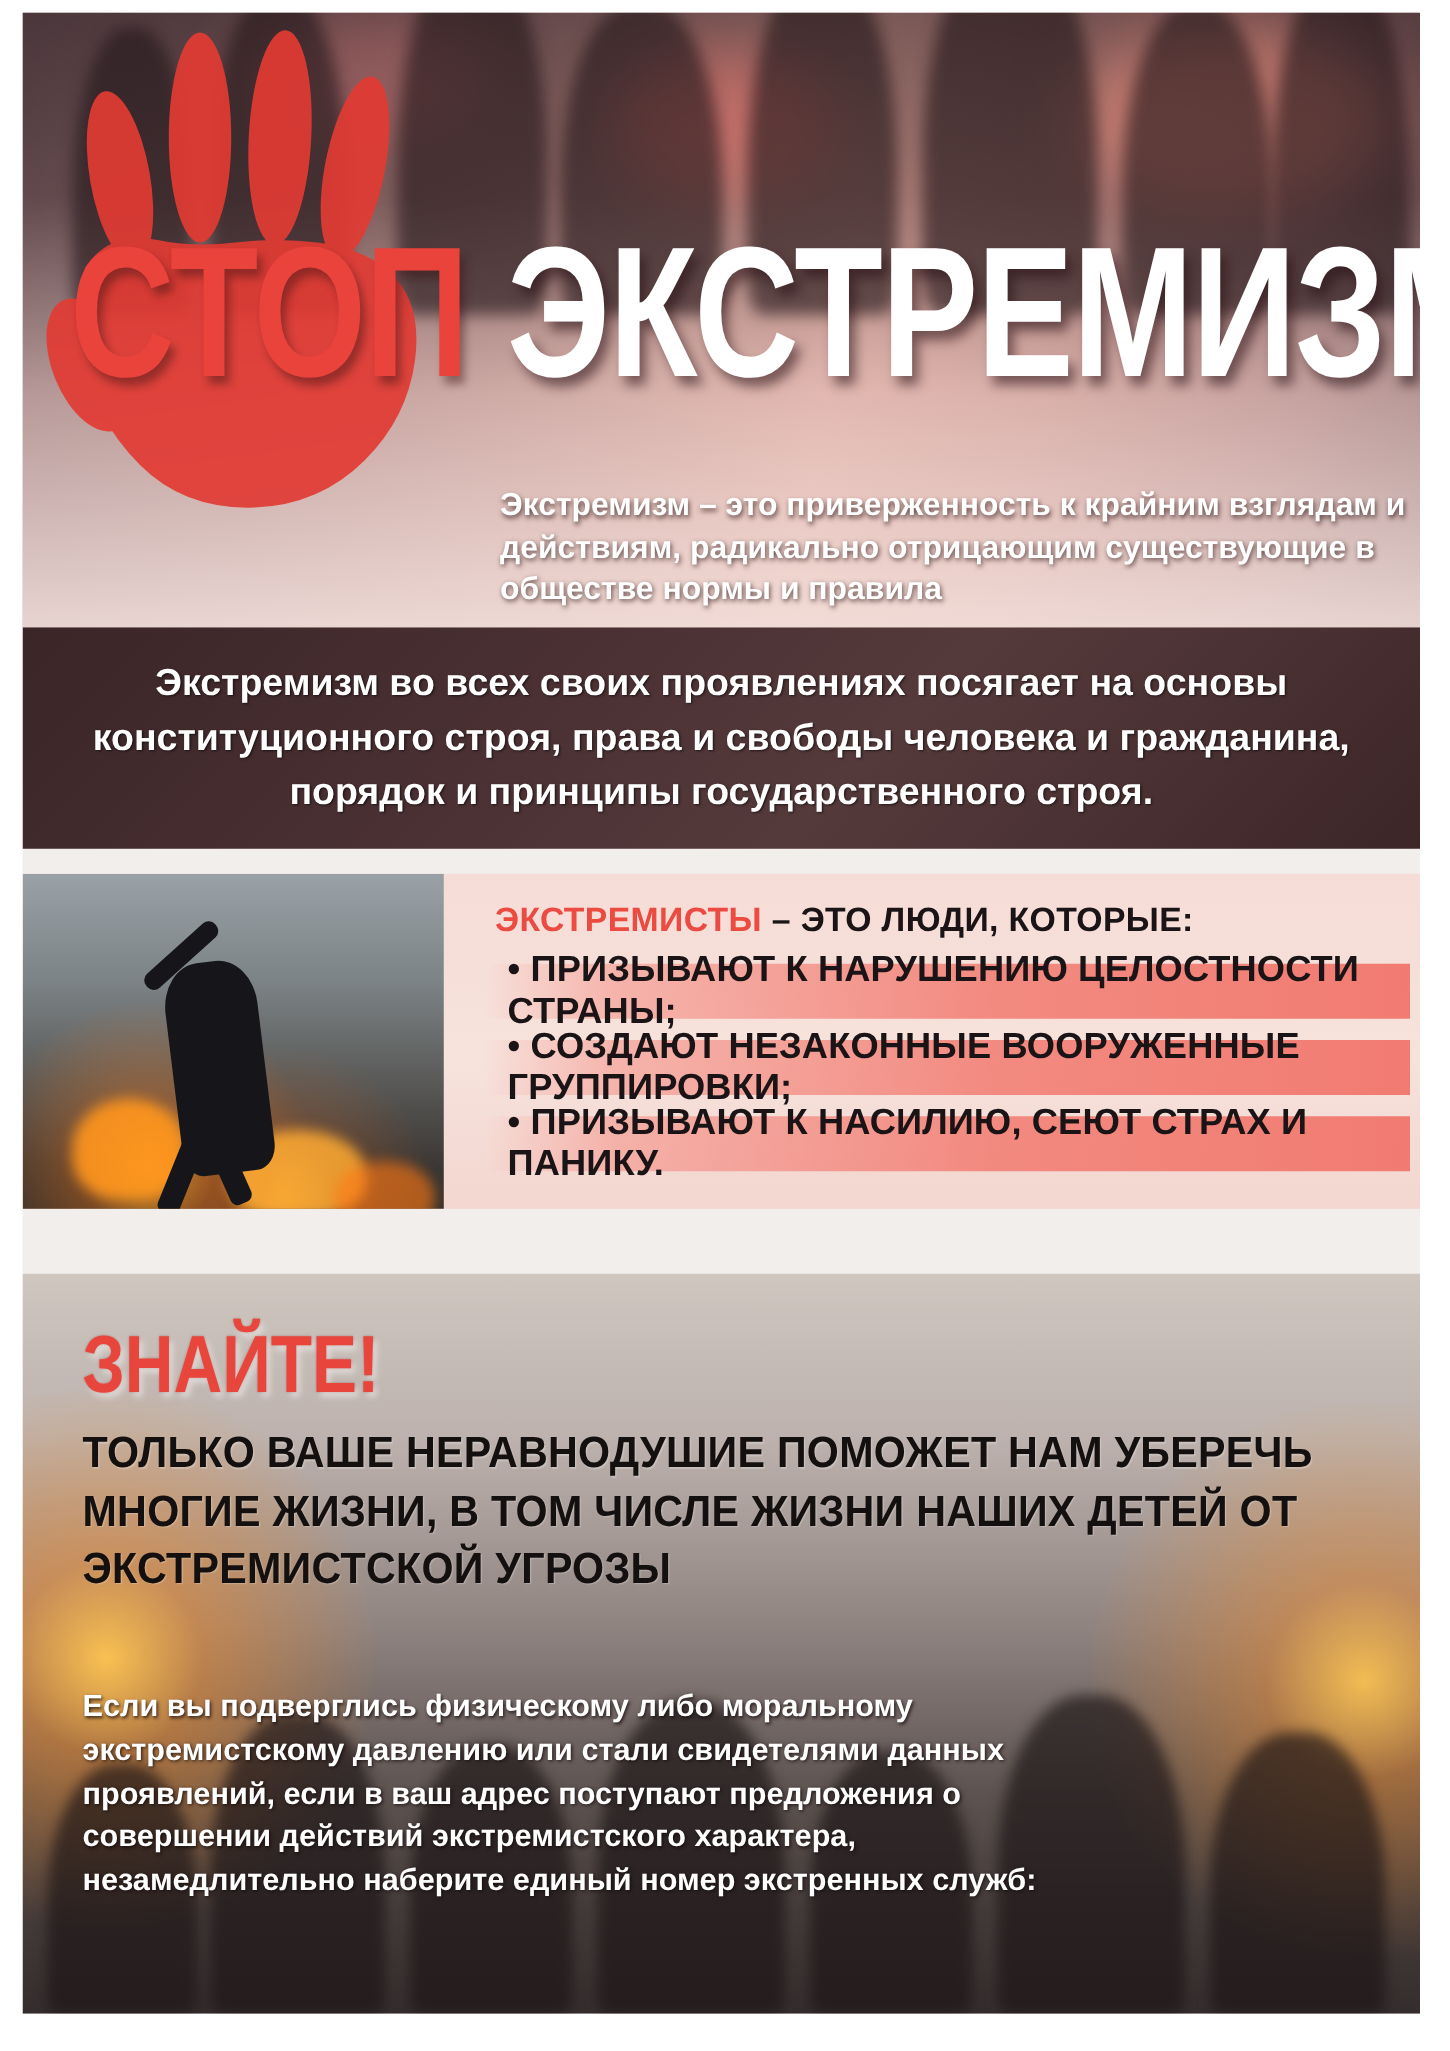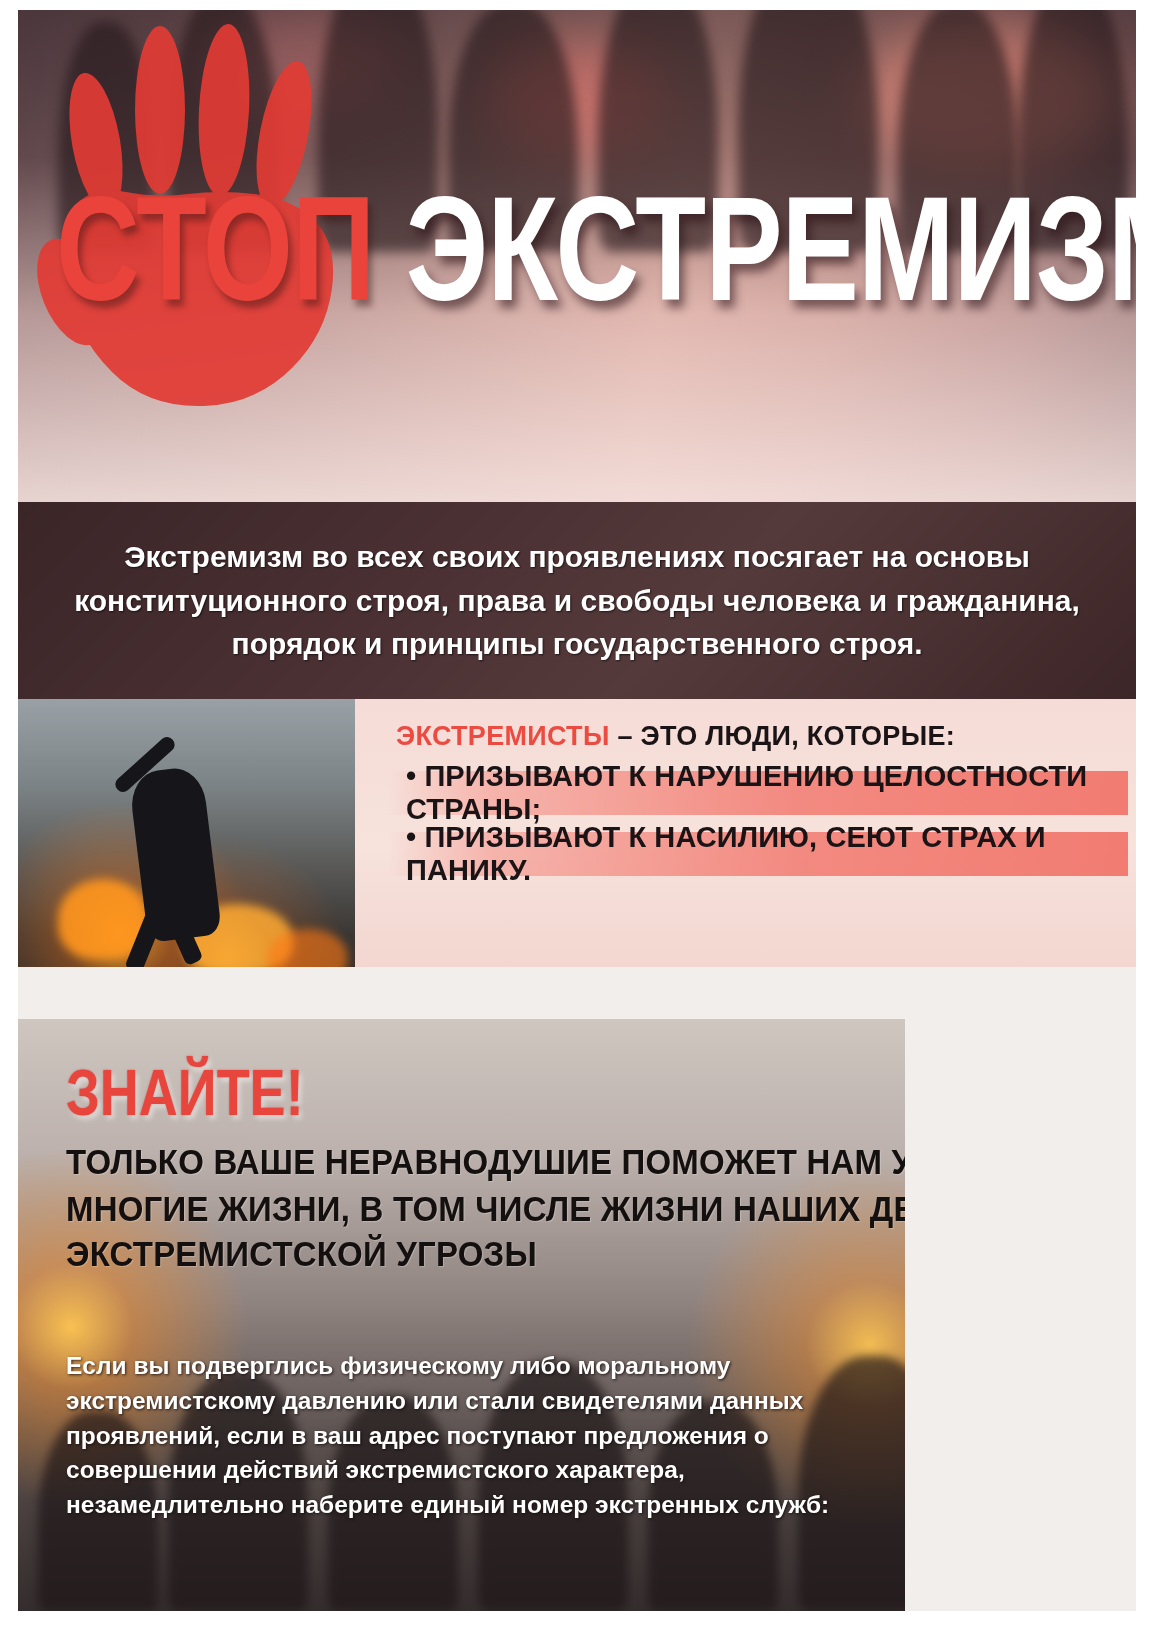--- a/index.html
+++ b/index.html
@@ -94,21 +94,21 @@
     font-size: 25.5px;
     font-weight: 700;
     line-height: 1.32;
     text-shadow: 1px 2px 4px rgba(50,25,25,.75);
   }
 
   
   .band {
     position: absolute;
     left: 18px; top: 502px;
-    width: 1118px; height: 197px;
+    width: 1118px; height: 177px;
     background: linear-gradient(135deg, #3a2527 0%, #4a3033 35%, #553a3b 60%, #3d2628 100%);
     z-index: 10;
     display: flex;
     align-items: center;
     justify-content: center;
   }
   .band-text {
     color: #ffffff;
     font-size: 30px;
     line-height: 1.45;
@@ -201,21 +201,21 @@
     font-size: 29px;
     font-weight: 700;
     letter-spacing: .1px;
     background: linear-gradient(90deg, rgba(244,150,140,0) 0%, rgba(244,142,132,.55) 14%, rgba(242,126,116,.88) 55%, rgba(241,118,108,.95) 100%);
   }
 
   
   .know {
     position: absolute;
     left: 18px; top: 1019px;
-    width: 887px; height: 592px;
+    width: 1118px; height: 592px;
     overflow: hidden;
     background:
       radial-gradient(circle at 6% 52%, rgba(255,196,80,.95) 0%, rgba(255,140,30,.45) 7%, rgba(0,0,0,0) 20%),
       radial-gradient(circle at 96% 55%, rgba(255,196,80,.9) 0%, rgba(255,140,30,.4) 7%, rgba(0,0,0,0) 20%),
       linear-gradient(180deg,#cfc6c0 0%, #bdb2ad 22%, #8f8380 48%, #5d5350 70%, #453c3b 86%, #352d2d 100%);
     z-index: 10;
   }
   .know .crowd {
     position: absolute;
     bottom: 0;
@@ -319,20 +319,21 @@
         <ellipse cx="256" cy="110" rx="24" ry="74" transform="rotate(11 256 110)"></ellipse>
         <path d="M40 190 q20 -30 58 -22 q30 6 62 2 q34 -4 66 0 q36 4 58 24 q26 24 20 70 q-6 46 -40 80 q-36 36 -88 38 q-56 2 -92 -34 q-38 -38 -44 -86 q-6 -48 0 -72 z"></path>
         <ellipse cx="44" cy="268" rx="30" ry="56" transform="rotate(-22 44 268)"></ellipse>
       </g>
     </svg>
 
     <div class="hero-title">
       <span class="stop">СТОП </span><span class="extremism">ЭКСТРЕМИЗМ!</span>
     </div>
 
+    <div class="hero-def">Экстремизм – это приверженность к крайним взглядам и действиям, радикально отрицающим существующие в обществе нормы и правила</div>
   </div>
 
   <div class="band">
     <div class="band-text">Экстремизм во всех своих проявлениях посягает на основы конституционного строя, права и свободы человека и гражданина, порядок и принципы государственного строя.</div>
   </div>
 
   <div class="extsec">
     <div class="ext-photo">
       <div class="fire" style="left:40px;top:180px;width:90px;height:80px;background:rgba(255,150,30,.9);"></div>
       <div class="fire" style="left:165px;top:205px;width:110px;height:70px;background:rgba(255,170,50,.85);"></div>
@@ -342,20 +343,21 @@
       <div class="leg"></div>
       <div class="leg2"></div>
     </div>
 
     <div class="ext-head">
       <span class="hl">ЭКСТРЕМИСТЫ</span><span> – ЭТО ЛЮДИ, КОТОРЫЕ:</span>
     </div>
 
     <div class="ext-list">
       <div class="ext-item">• ПРИЗЫВАЮТ К НАРУШЕНИЮ ЦЕЛОСТНОСТИ СТРАНЫ;</div>
+      <div class="ext-item">• СОЗДАЮТ НЕЗАКОННЫЕ ВООРУЖЕННЫЕ ГРУППИРОВКИ;</div>
       <div class="ext-item">• ПРИЗЫВАЮТ К НАСИЛИЮ, СЕЮТ СТРАХ И ПАНИКУ.</div>
     </div>
   </div>
 
   <div class="know">
     <div class="crowd" style="left:20px;width:120px;height:200px;"></div>
     <div class="crowd" style="left:150px;width:140px;height:240px;"></div>
     <div class="crowd" style="left:310px;width:130px;height:215px;"></div>
     <div class="crowd" style="left:460px;width:150px;height:250px;"></div>
     <div class="crowd" style="left:630px;width:130px;height:210px;"></div>

